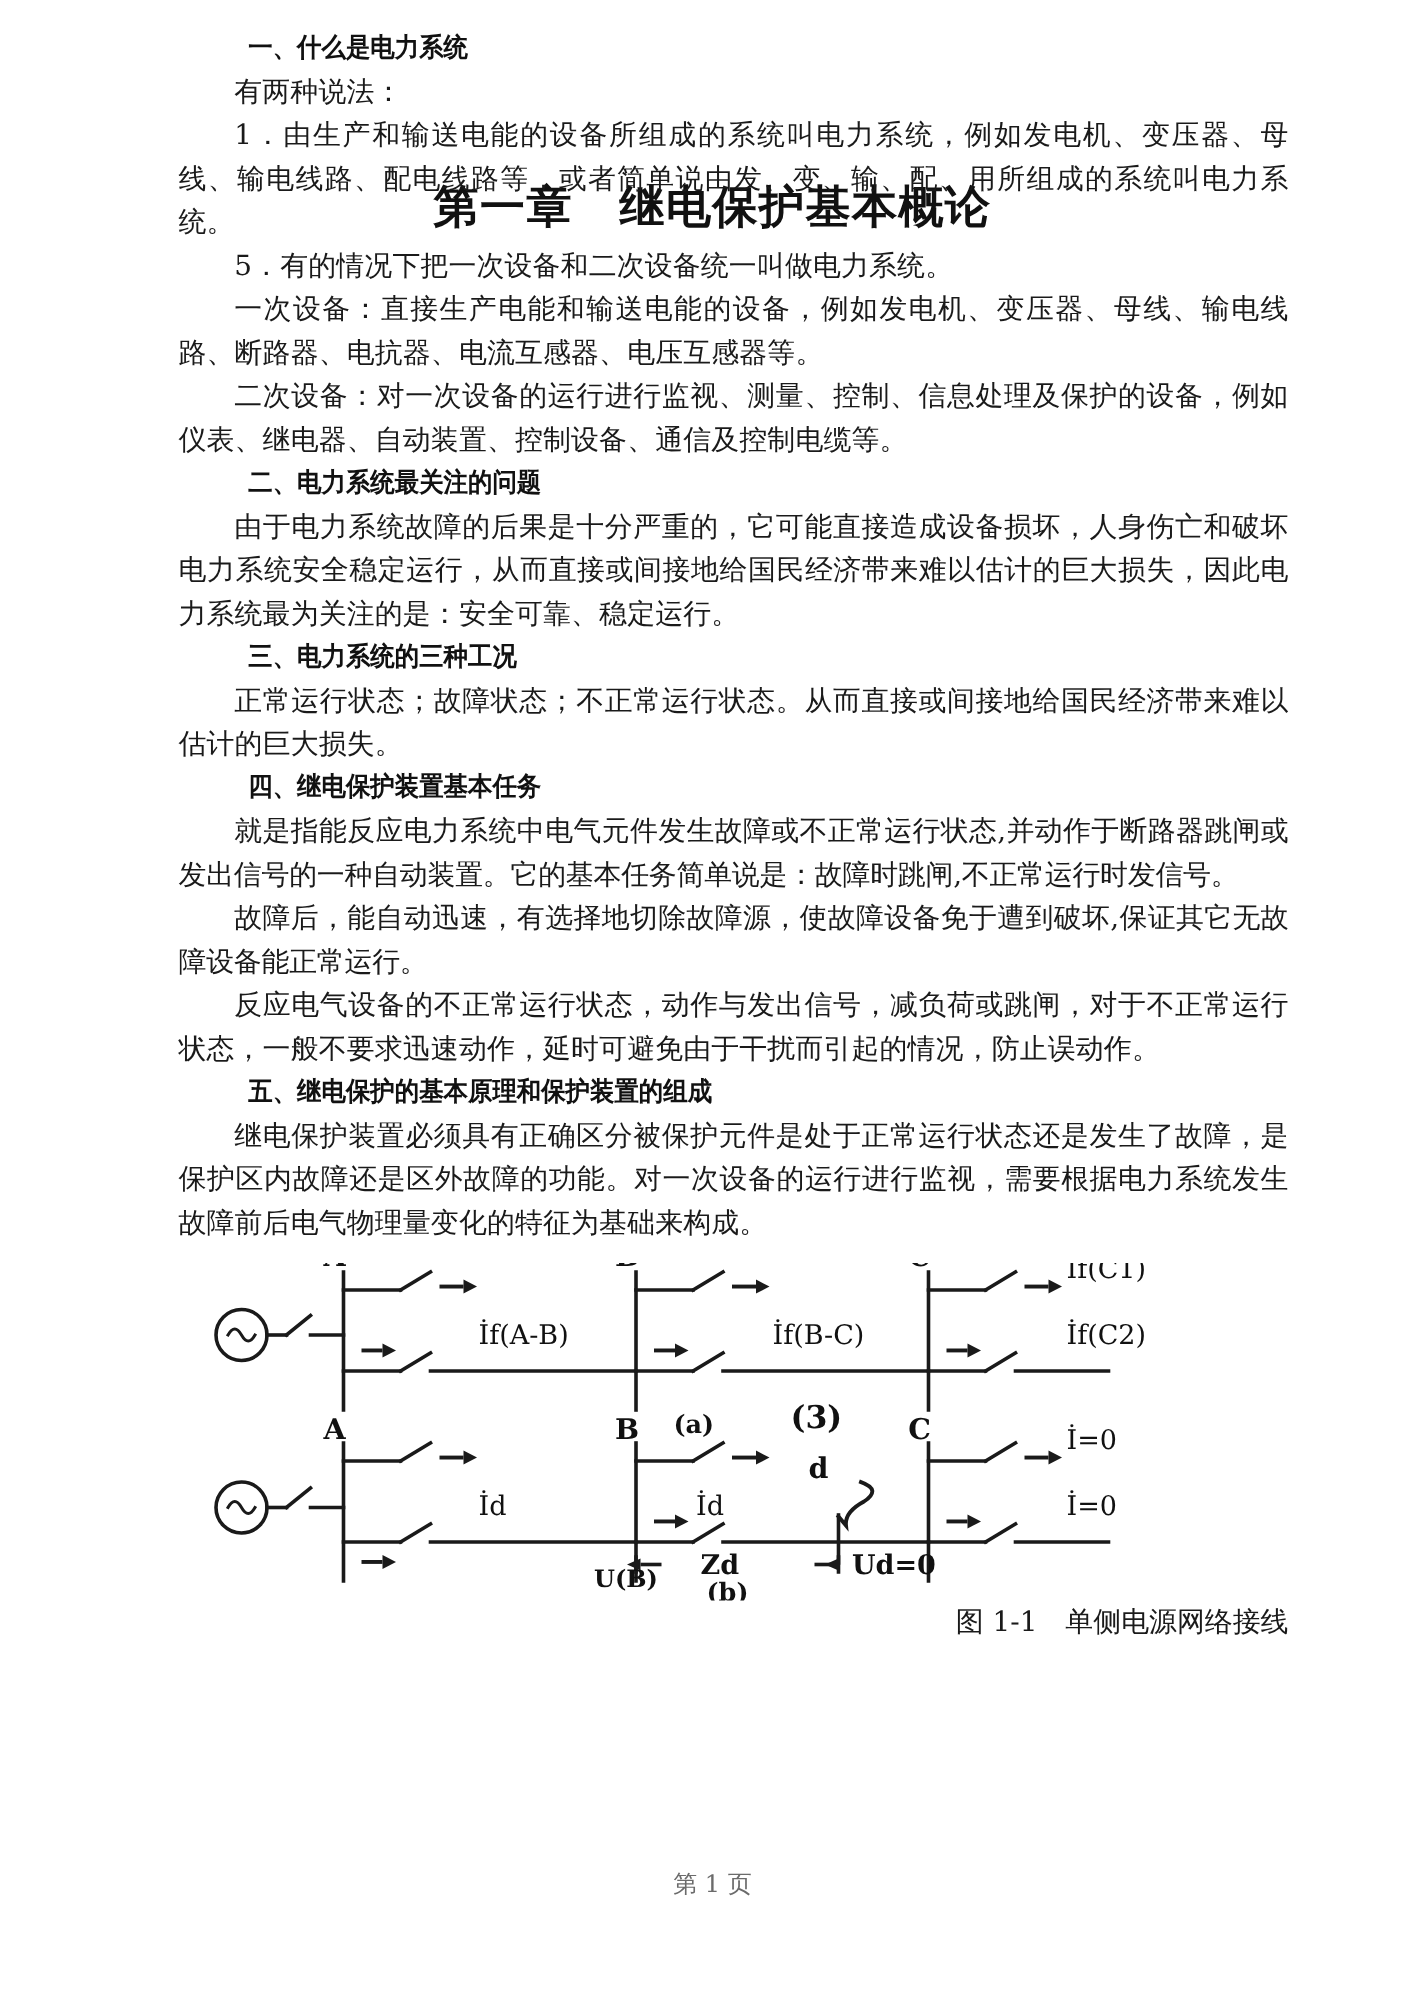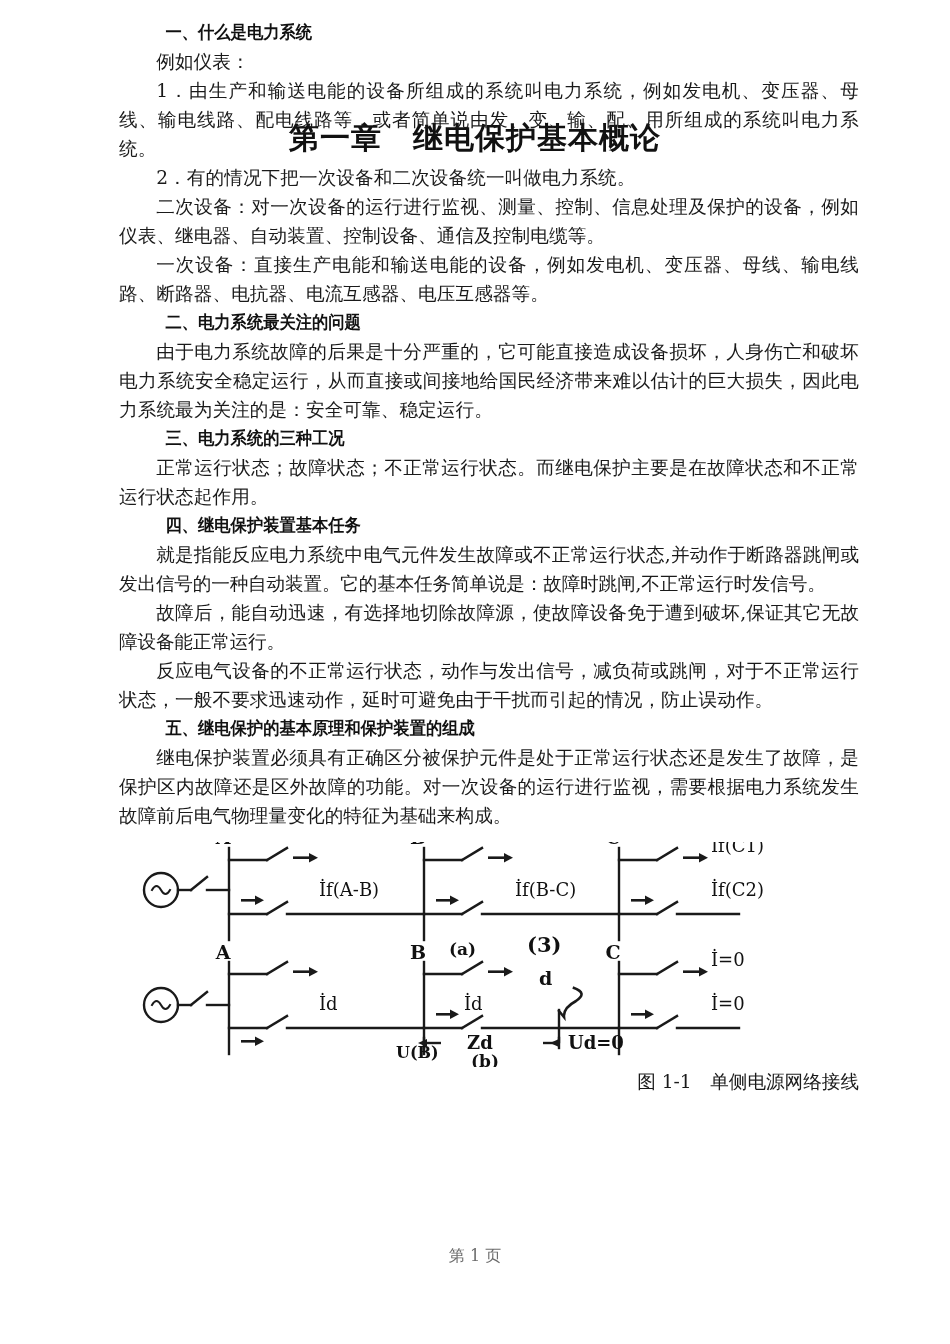--- a/index.html
+++ b/index.html
@@ -105,31 +105,31 @@
 </head>
 <body>
 
 <div class="page">
 
   <h1 class="doc-title">第一章　继电保护基本概论</h1>
 
   <div class="content">
 
     <div class="sec-head sp-top">一、什么是电力系统</div>
-    <p class="para">例如仪表：</p>
+    <p class="para">有两种说法：</p>
     <p class="para">1．由生产和输送电能的设备所组成的系统叫电力系统，例如发电机、变压器、母线、输电线路、配电线路等，或者简单说由发、变、输、配、用所组成的系统叫电力系统。</p>
-    <p class="para">2．有的情况下把一次设备和二次设备统一叫做电力系统。</p>
+    <p class="para">5．有的情况下把一次设备和二次设备统一叫做电力系统。</p>
+    <p class="para">一次设备：直接生产电能和输送电能的设备，例如发电机、变压器、母线、输电线路、断路器、电抗器、电流互感器、电压互感器等。</p>
     <p class="para">二次设备：对一次设备的运行进行监视、测量、控制、信息处理及保护的设备，例如仪表、继电器、自动装置、控制设备、通信及控制电缆等。</p>
-    <p class="para">一次设备：直接生产电能和输送电能的设备，例如发电机、变压器、母线、输电线路、断路器、电抗器、电流互感器、电压互感器等。</p>
 
     <div class="sec-head">二、电力系统最关注的问题</div>
     <p class="para">由于电力系统故障的后果是十分严重的，它可能直接造成设备损坏，人身伤亡和破坏电力系统安全稳定运行，从而直接或间接地给国民经济带来难以估计的巨大损失，因此电力系统最为关注的是：安全可靠、稳定运行。</p>
 
     <div class="sec-head">三、电力系统的三种工况</div>
-    <p class="para">正常运行状态；故障状态；不正常运行状态。而继电保护主要是在故障状态和不正常运行状态起作用。</p>
+    <p class="para">正常运行状态；故障状态；不正常运行状态。从而直接或间接地给国民经济带来难以估计的巨大损失。</p>
 
     <div class="sec-head">四、继电保护装置基本任务</div>
     <p class="para tight">就是指能反应电力系统中电气元件发生故障或不正常运行状态,并动作于断路器跳闸或发出信号的一种自动装置。它的基本任务简单说是：故障时跳闸,不正常运行时发信号。</p>
     <p class="para tight">故障后，能自动迅速，有选择地切除故障源，使故障设备免于遭到破坏,保证其它无故障设备能正常运行。</p>
     <p class="para">反应电气设备的不正常运行状态，动作与发出信号，减负荷或跳闸，对于不正常运行状态，一般不要求迅速动作，延时可避免由于干扰而引起的情况，防止误动作。</p>
 
     <div class="sec-head">五、继电保护的基本原理和保护装置的组成</div>
     <p class="para">继电保护装置必须具有正确区分被保护元件是处于正常运行状态还是发生了故障，是保护区内故障还是区外故障的功能。对一次设备的运行进行监视，需要根据电力系统发生故障前后电气物理量变化的特征为基础来构成。</p>
 
     <div class="figure-wrap">

